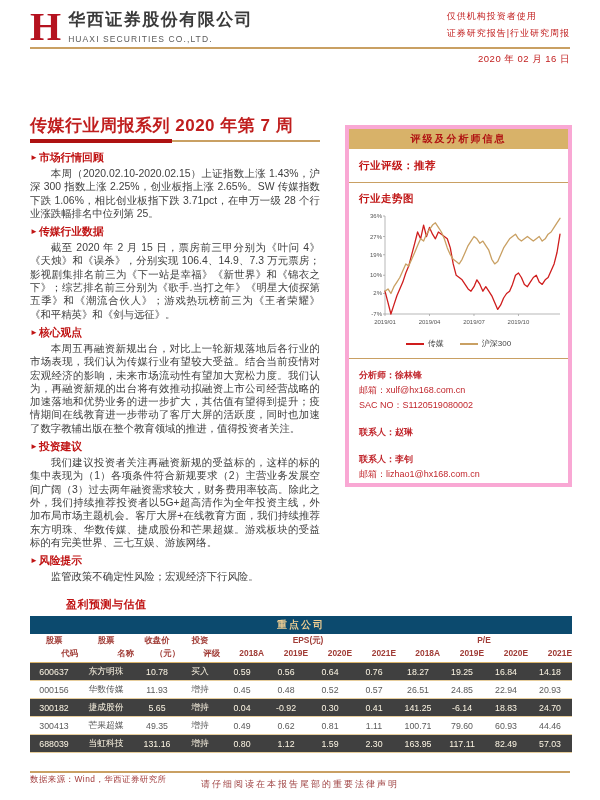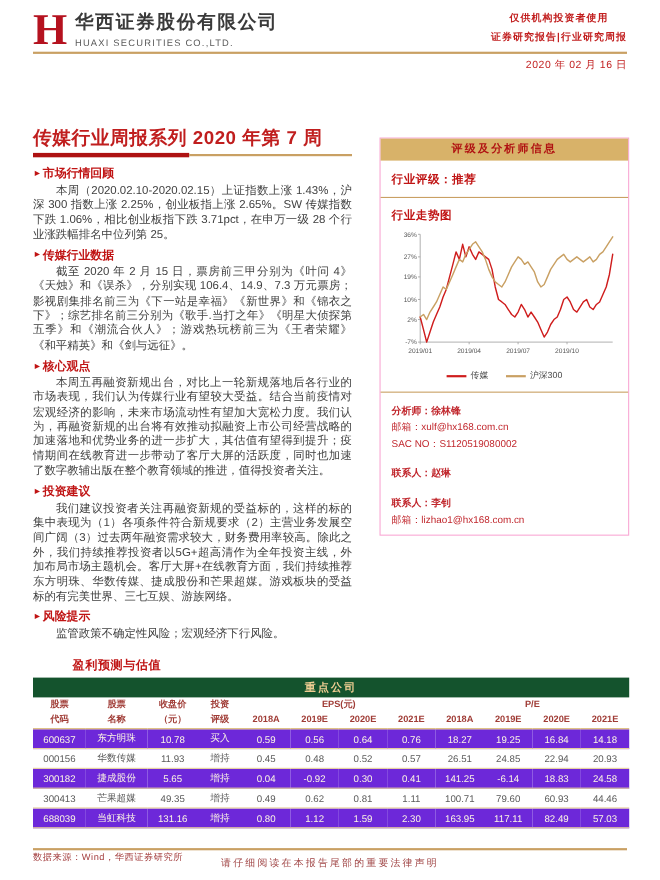--- a/index.html
+++ b/index.html
@@ -6,63 +6,63 @@
   html,body { background:#fff; }
   body { font-family:"Liberation Sans","DejaVu Sans",sans-serif; }
   .page { position:relative; width:600px; height:800px; background:#fff; overflow:hidden; margin:0 auto; }
 
   
   .hdr { position:absolute; top:8px; left:30px; right:30px; display:flex; justify-content:space-between; }
   .logo-area { display:flex; align-items:flex-start; }
   .logo-mark { font-family:"Liberation Serif","DejaVu Serif",serif; font-weight:900; font-size:40px; line-height:38px; color:#b5121f; margin-right:7px; }
   .co-cn { font-size:17px; font-weight:bold; color:#3a3a3a; letter-spacing:1.5px;font-family:Liberation Mono, monospace; }
   .co-en { font-size:8.5px; color:#5a5a5a; letter-spacing:1.1px; margin-top:3px; }
-  .hdr-right { text-align:center;font-weight:bold; }
+  .hdr-right { text-align:left; }
   .hdr-right div { font-size:9px; color:#c22020; line-height:17px; letter-spacing:1px; }
   .rule-gold-top { position:absolute; top:47px; left:30px; right:30px; height:2px; background:#c9a063; }
   .date-line { position:absolute; top:53px; right:30px; font-size:9.5px; color:#c22020; letter-spacing:0.5px; }
 
   
   .main-title { position:absolute; top:68px; left:0; right:0; text-align:center; font-size:26px; font-weight:bold; color:#c01e1e; font-family:"Liberation Serif","DejaVu Serif",serif; letter-spacing:1px; }
   .sub-title { position:absolute; top:114px; left:30px; font-size:17px; font-weight:bold; color:#c01e1e; letter-spacing:0.5px; }
   .sub-rule { position:absolute; top:139px; left:30px; width:290px; height:4px; }
   .sub-rule .thick { position:absolute; left:0; top:0; width:142px; height:4px; background:#ae1212; }
   .sub-rule .thin { position:absolute; left:142px; right:0; top:1px; height:2px; background:#c9a063; }
 
   
   .left-col { position:absolute; top:151px; left:30px; width:290px; }
   .sec { margin-bottom:5px; }
   .sec-h { font-size:10.8px; font-weight:bold; color:#c01414; margin-bottom:2px; }
   .sec-h .mk { font-size:8px; vertical-align:1px; margin-right:1px; }
   .sec-b { font-size:10.4px; color:#404040; line-height:13.3px; text-align:justify; text-indent:2em; }
 
   
-  .rbox { position:absolute; top:125px; left:345px; width:227px; height:362px; border:1px solid #f9a8d4; background:#fff; }
+  .rbox { position:absolute; top:125px; left:345px; width:227px; height:362px; border:4px solid #f9a8d4; background:#fff; }
   .rbox-band { height:20px; background:#d8b269; color:#b01212; font-size:10px; font-weight:bold; text-align:center; line-height:20px; letter-spacing:2px; }
   .rbox-body { padding:8px 10px 0 10px; }
   .rating-line { font-size:10.5px; color:#c01414; font-weight:bold; margin-top:2px; letter-spacing:0.5px; }
   .box-div { height:1px; background:#c9a063; margin:9px -10px; }
   .chart-title { font-size:10.5px; color:#c01414; font-weight:bold; margin-bottom:4px; letter-spacing:0.5px; }
   .legend { display:flex; justify-content:center; align-items:flex-start; gap:16px; margin-top:2px; }
   .legend-item { display:flex; align-items:center; gap:4px; font-size:8px; color:#444; }
   .legend-chip { width:18px; height:2px; display:inline-block; }
   .analyst { font-size:9px; color:#c1272d; line-height:15px; }
   .analyst .b { font-weight:bold; }
   .analyst .gap { height:12px; }
 
   
   .tbl-sec { position:absolute; top:597px; left:30px; width:542px; }
   .tbl-title { font-size:11px; font-weight:bold; color:#c01414; margin-bottom:4px; letter-spacing:0.5px;margin-left:36px; }
   table { width:100%; border-collapse:collapse; table-layout:fixed; }
-  .band td { background:#14532d; color:#eecd92; font-size:10px; font-weight:bold; text-align:center; height:18px; letter-spacing:2px; }
+  .band td { background:#0c4a6e; color:#eecd92; font-size:10px; font-weight:bold; text-align:center; height:18px; letter-spacing:2px; }
   thead th { font-size:8.4px; font-weight:bold; color:#a03c36; text-align:center; padding:1px 0; line-height:11px; }
-  thead tr.h2 th { border-bottom:1.5px solid #d8b269; padding-bottom:3px; }
+  thead tr.h2 th { border-bottom:1.5px solid #d8b269; padding-bottom:3px;text-align:right; }
   tbody td { font-size:8.8px; text-align:center; height:18px; border-bottom:1px solid #e6cd9c; }
   tbody tr.plain td { color:#5a5a5a; }
-  tbody tr.hl td { background:#6d28d9; color:#fdf6e4;margin-left:28px; }
+  tbody tr.hl td { background:#404040; color:#fdf6e4;margin-left:28px; }
   .notes { margin-top:19px; font-size:8.4px; color:#a23b3b; line-height:14px; letter-spacing:0.5px; }
 
   
   .foot-rule { position:absolute; top:771px; left:30px; right:30px; height:2px; background:#c9a063; }
   .legal { position:absolute; top:778px; left:0; right:0; text-align:center; font-size:9px; color:#a04545; letter-spacing:2px; }
 </style>
 </head>
 <body>
 
 <div class="page">
@@ -248,21 +248,21 @@
             <td>捷成股份</td>
             <td>5.65</td>
             <td>增持</td>
             <td>0.04</td>
             <td>-0.92</td>
             <td>0.30</td>
             <td>0.41</td>
             <td>141.25</td>
             <td>-6.14</td>
             <td>18.83</td>
-            <td>24.58</td>
+            <td>24.70</td>
           </tr>
           <tr class="plain">
             <td>300413</td>
             <td>芒果超媒</td>
             <td>49.35</td>
             <td>增持</td>
             <td>0.49</td>
             <td>0.62</td>
             <td>0.81</td>
             <td>1.11</td>

